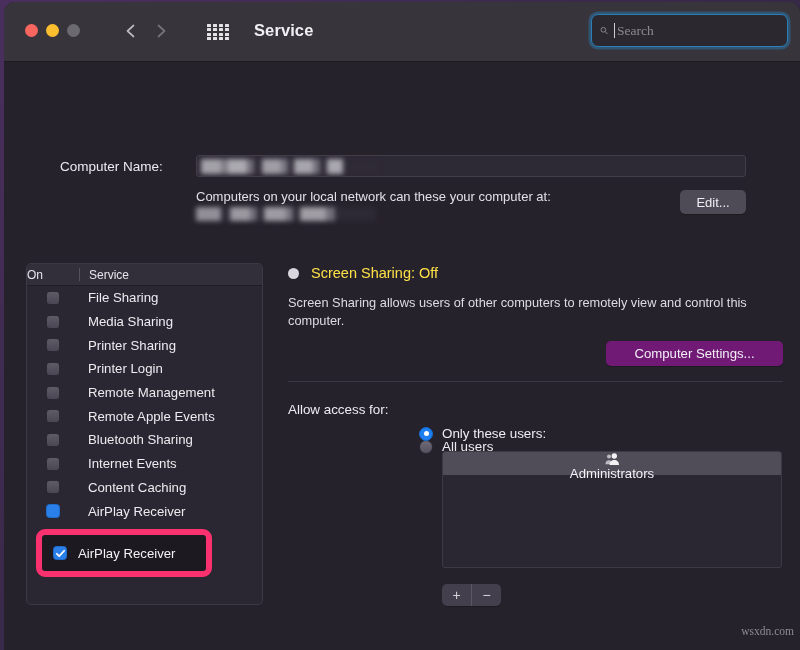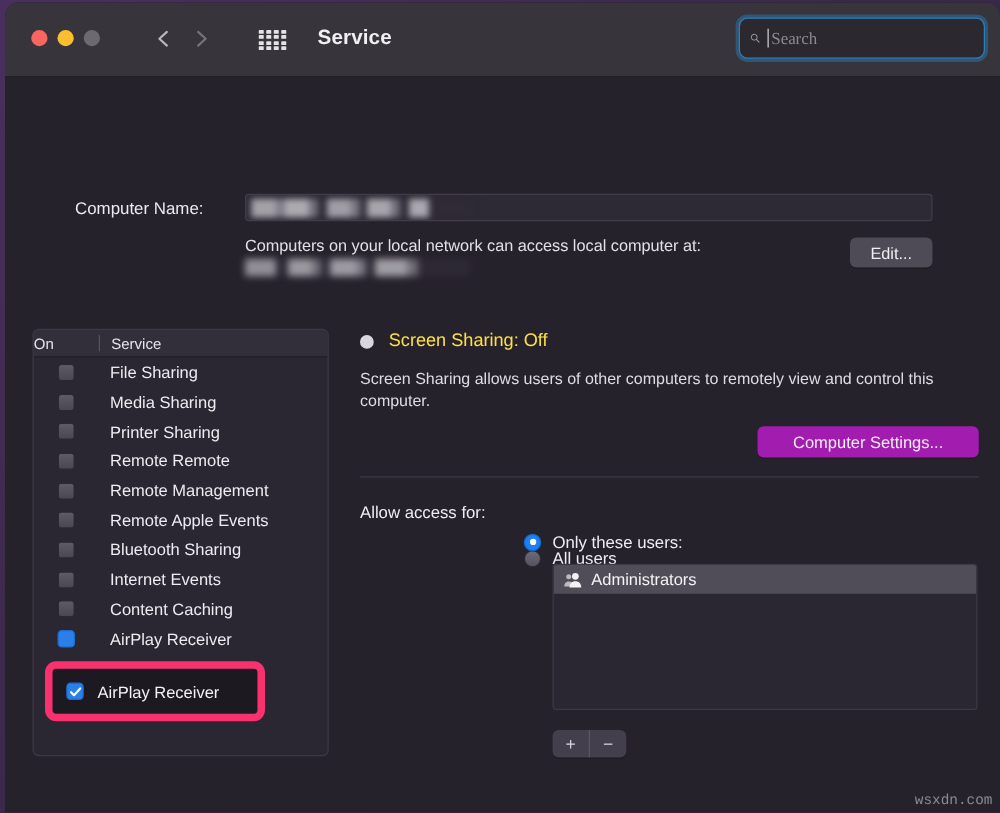--- a/index.html
+++ b/index.html
@@ -207,21 +207,21 @@
     font-size: 14.5px; color: #fde047;
   }
   #ss-desc {
     position: absolute; left: 284px; top: 232px;
     width: 495px;
     font-size: 12.8px; line-height: 18px; color: #dedce3;
   }
   #cs-btn {
     position: absolute; left: 602px; top: 279px;
     width: 177px; height: 25px;
-    background: #a21caf; border: none; border-radius: 5px;
+    background: #701a75; border: none; border-radius: 5px;
     color: #f1eff4; font-size: 13.2px; font-family: inherit;
     box-shadow: 0 1px 0 rgba(0,0,0,.25);
   }
   #pane-sep {
     position: absolute; left: 284px; top: 319px;
     width: 495px; height: 1px; background: #3b3744;
   }
 
   #allow-label {
     position: absolute; left: 284px; top: 340px;
@@ -252,44 +252,44 @@
     width: 340px; height: 117px;
     background: #2a2632;
     border: 1px solid #3c3845;
     border-radius: 3px;
     overflow: hidden;
   }
   #admin-row {
     display: flex; align-items: center;
     height: 23px;
     background: #504c58;
-    font-size: 13.2px; color: #f4f3f6;
+    font-size: 13.2px; color: #f4f3f6; flex-direction: column;
   }
   #admin-icon {
     width: 30px; display: flex; align-items: center; justify-content: center;
     color: #e7e5ea;
   }
   #pm-group {
     position: absolute; left: 438px; top: 522px;
     width: 59px; height: 22px;
     display: flex;
     background: #443f4d;
     border-radius: 5px;
     overflow: hidden;
     box-shadow: 0 1px 0 rgba(0,0,0,.25);
   }
   #pm-group > div {
     flex: 1; display: flex; align-items: center; justify-content: center;
     color: #d6d4da; font-size: 14px;
   }
   #pm-group .divider { flex: 0 0 1px; background: #5a5664; }
   #watermark {
-    position: absolute; right: 6px; bottom: 2px;
+    position: absolute; right: 6px; bottom: 12px;
     font-size: 11.5px; color: #8d8a94;
-    font-family: Liberation Mono, monospace;
+    font-family: Liberation Serif, serif;
   }
 </style>
 </head>
 <body>
 
 <div id="desktop">
   <div id="window">
 
     <div id="toolbar">
       <div class="traffic" id="tl-close"></div>
@@ -337,21 +337,21 @@
         <input id="search-input" type="text" placeholder="Search" style="">
       </div>
     </div>
 
     <div id="content">
 
       <div id="cn-label">Computer Name:</div>
       <div id="cn-field">
         <div id="cn-blur"></div>
       </div>
-      <div id="cn-hint">Computers on your local network can access local computer at:</div>
+      <div id="cn-hint">Computers on your local network can these your computer at:</div>
       <div id="cn-host-blur"></div>
       <button id="edit-btn">Edit...</button>
 
       <div id="svc-box">
         <div id="svc-head">
           <div class="h-on">On</div>
           <div class="h-div"></div>
           <div class="h-svc">Service</div>
         </div>
 
@@ -370,21 +370,21 @@
         <div class="svc-row">
           <div class="svc-cb-cell">
               <div class="cb"></div>
             </div>
           <div class="svc-name">Printer Sharing</div>
         </div>
         <div class="svc-row">
           <div class="svc-cb-cell">
               <div class="cb"></div>
             </div>
-          <div class="svc-name">Remote Remote</div>
+          <div class="svc-name">Printer Login</div>
         </div>
         <div class="svc-row">
           <div class="svc-cb-cell">
               <div class="cb"></div>
             </div>
           <div class="svc-name">Remote Management</div>
         </div>
         <div class="svc-row">
           <div class="svc-cb-cell">
               <div class="cb"></div>

